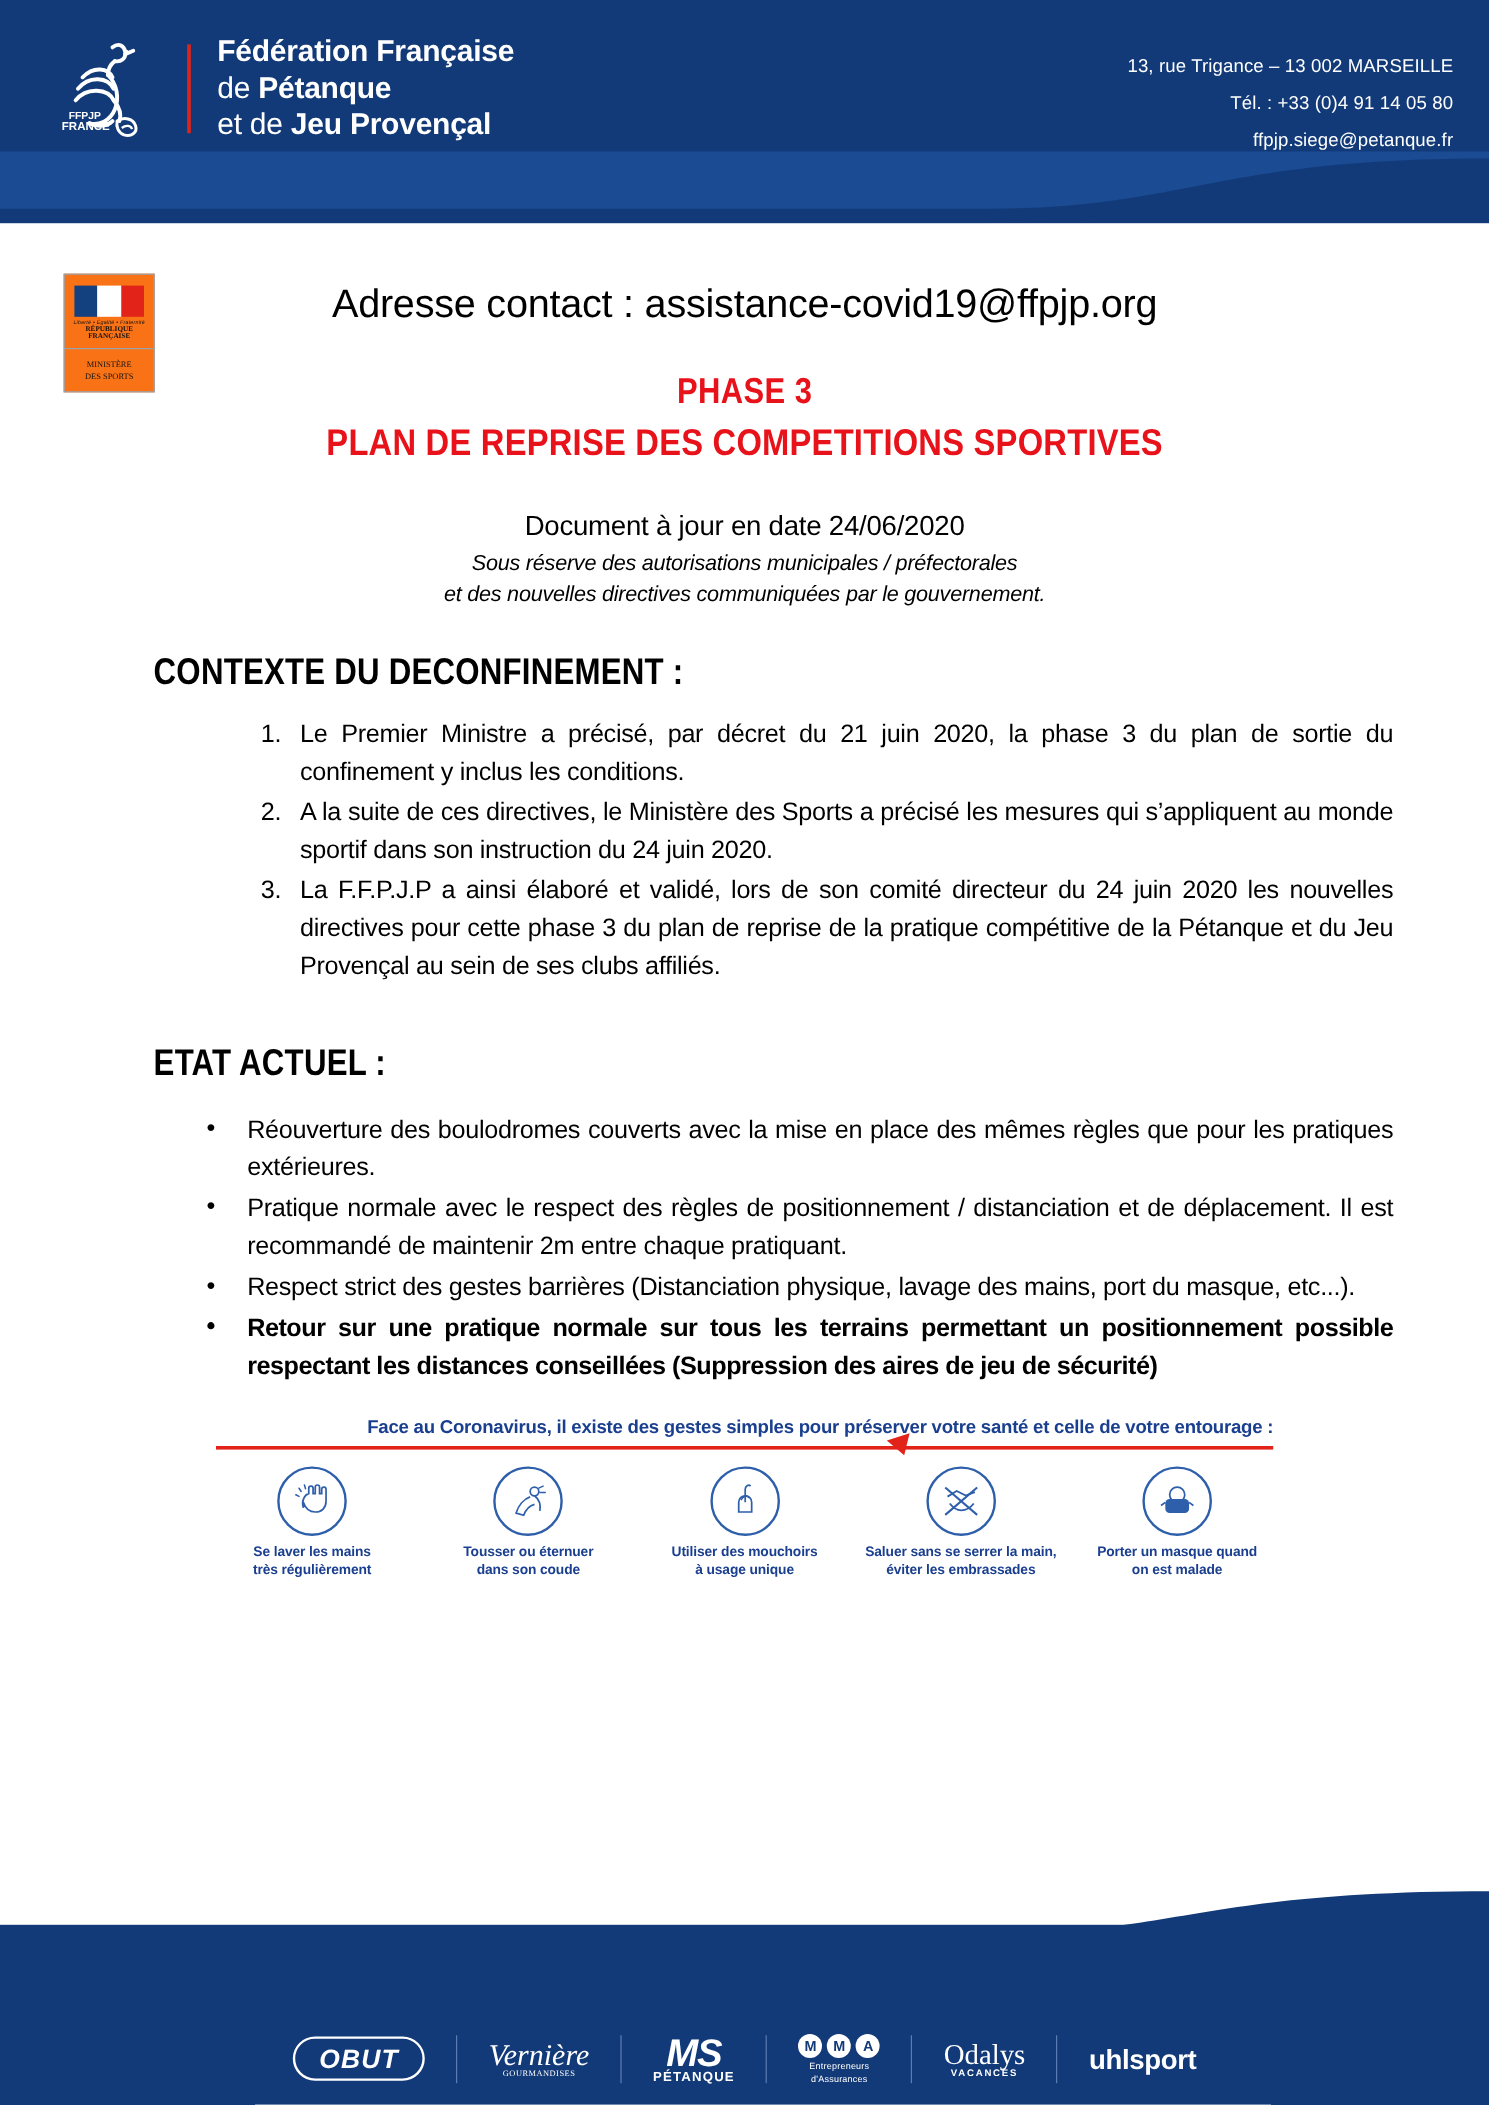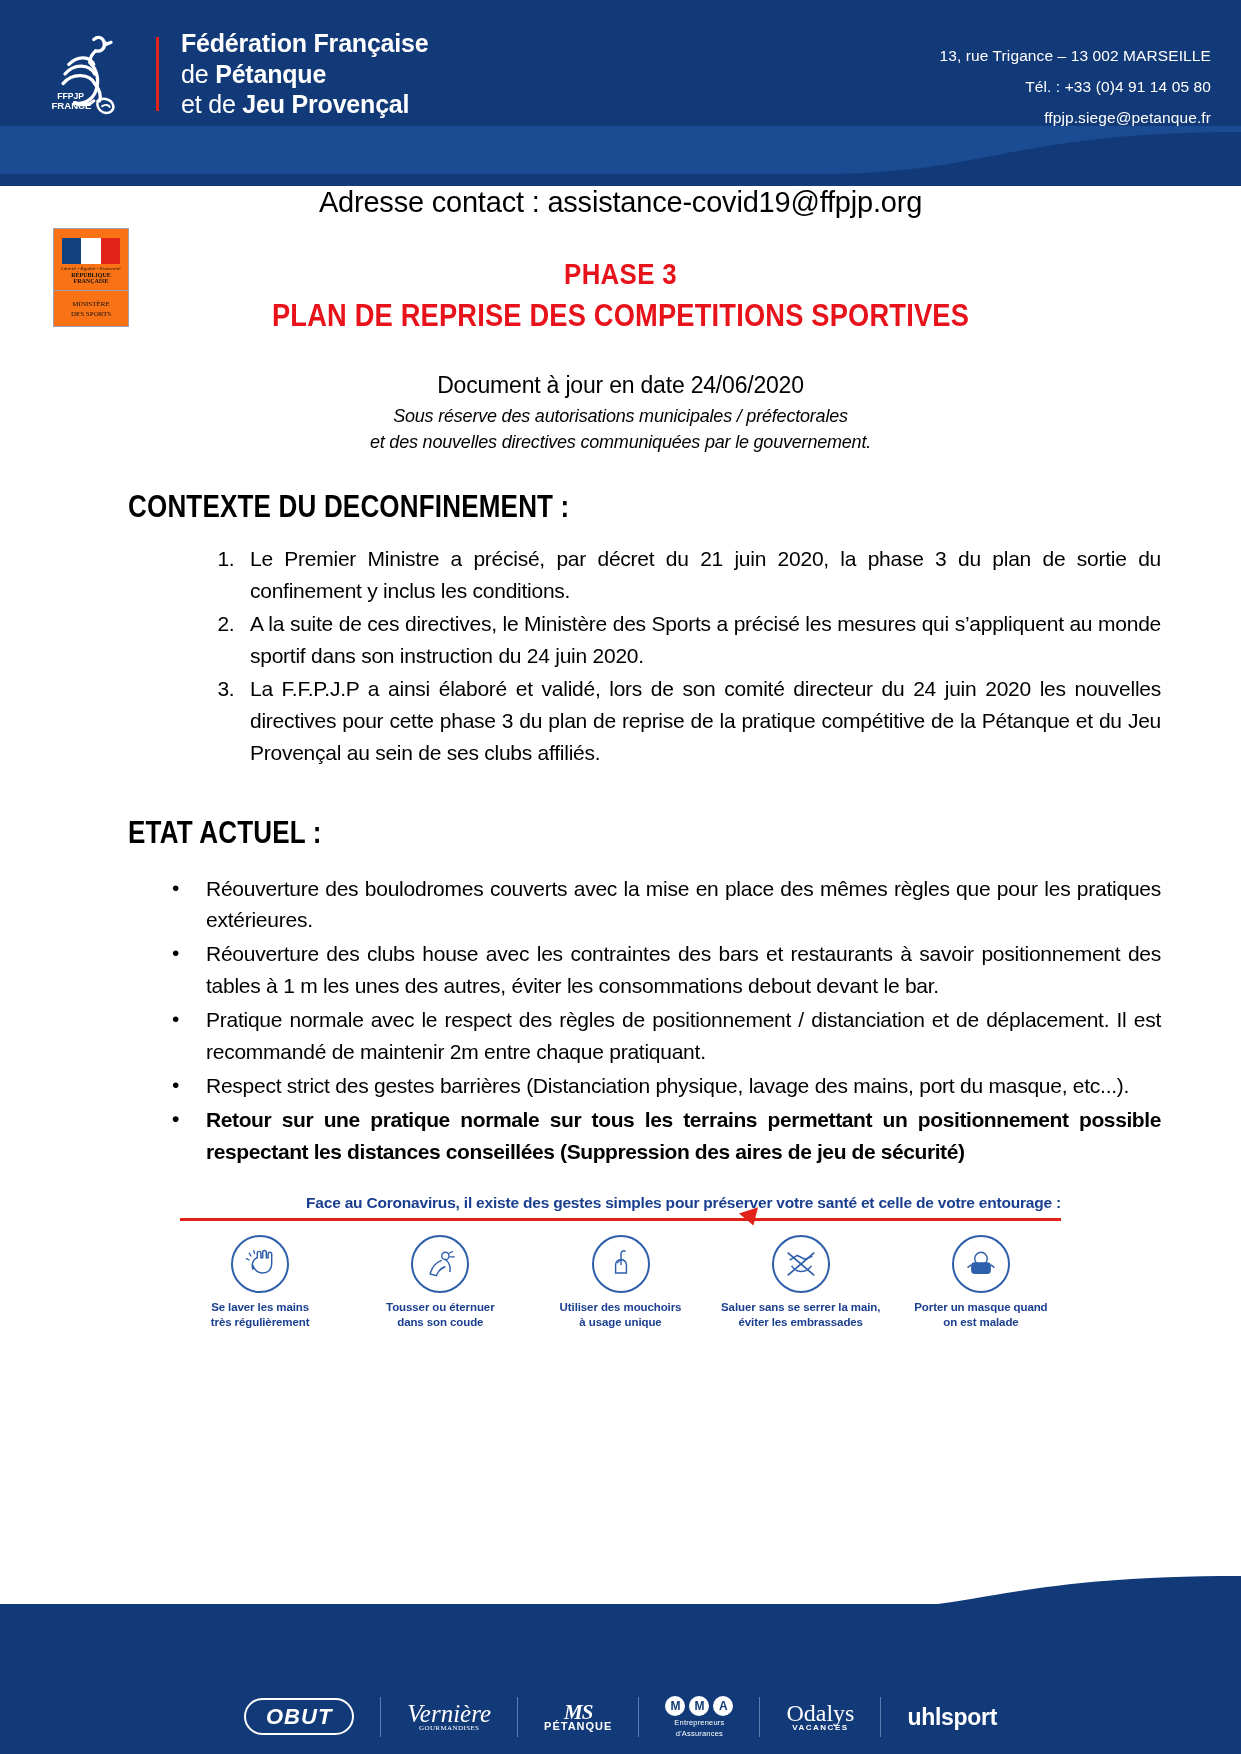--- a/index.html
+++ b/index.html
@@ -139,21 +139,22 @@
     align-items: center;
     justify-content: center;
     font-family: "Liberation Serif", serif;
     font-size: 7px;
     line-height: 1.5;
     color: #111;
   }
 
   .contact-line {
     text-align: center;
-    font-size: 29px;
+    font-size: 33px;
+    padding-top: 48px;
     letter-spacing: -0.2px;
     font-weight: 300;
   }
 
   .title-block {
     text-align: center;
     margin-top: 38px;
   }
   .phase {
     color: #e8121b;
@@ -347,24 +348,23 @@
     font-weight: normal;
   }
   .vern small {
     display: block;
     font-size: 7px;
     font-style: normal;
     letter-spacing: 0.4px;
     margin-top: -2px;
   }
   .ms-logo .ms {
-    font-size: 21px;
+    font-size: 32px;
     font-style: italic;
     letter-spacing: -1px;
-    font-family: Liberation Serif, serif;
   }
   .ms-logo .sub {
     display: block;
     font-size: 11px;
     letter-spacing: 1px;
     font-style: normal;
     margin-top: -2px;
   }
   .mma-row {
     display: flex;
@@ -477,21 +477,20 @@
   <h2 class="section">CONTEXTE DU DECONFINEMENT :</h2>
   <ol class="numbered">
     <li>Le Premier Ministre a précisé, par décret du 21 juin 2020, la phase 3 du plan de sortie du confinement y inclus les conditions.</li>
     <li>A la suite de ces directives, le Ministère des Sports a précisé les mesures qui s’appliquent au monde sportif dans son instruction du 24 juin 2020.</li>
     <li>La F.F.P.J.P a ainsi élaboré et validé, lors de son comité directeur du 24 juin 2020 les nouvelles directives pour cette phase 3 du plan de reprise de la pratique compétitive de la Pétanque et du Jeu Provençal au sein de ses clubs affiliés.</li>
   </ol>
 
   <h2 class="section second">ETAT ACTUEL :</h2>
   <ul class="bullets">
     <li>Réouverture des boulodromes couverts avec la mise en place des mêmes règles que pour les pratiques extérieures.</li>
-    <li>Réouverture des clubs house avec les contraintes des bars et restaurants à savoir positionnement des tables à 1 m les unes des autres, éviter les consommations debout devant le bar.</li>
     <li>Pratique normale avec le respect des règles de positionnement / distanciation et de déplacement. Il est recommandé de maintenir 2m entre chaque pratiquant.</li>
     <li>Respect strict des gestes barrières (Distanciation physique, lavage des mains, port du masque, etc...).</li>
     <li class="bold">Retour sur une pratique normale sur tous les terrains permettant un positionnement possible respectant les distances conseillées (Suppression des aires de jeu de sécurité)</li>
   </ul>
 
   <div class="covid-banner">
     <div class="covid-title">Face au Coronavirus, il existe des gestes simples pour préserver votre santé et celle de votre entourage :</div>
     <div class="covid-rule"></div>
     <div class="covid-arrow"></div>
 

